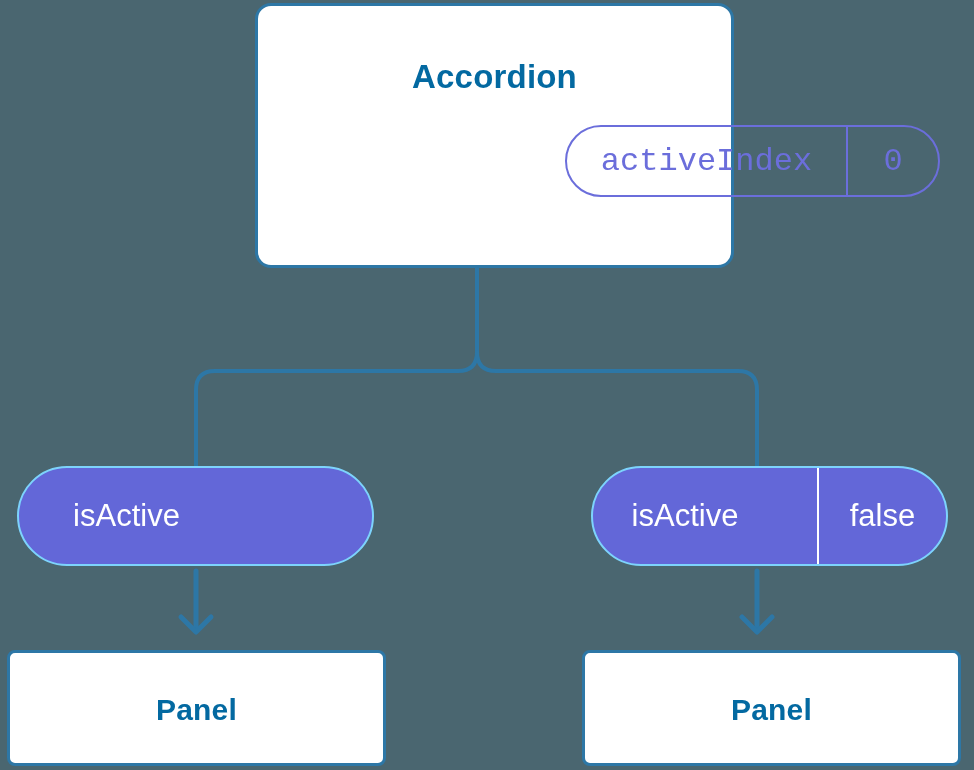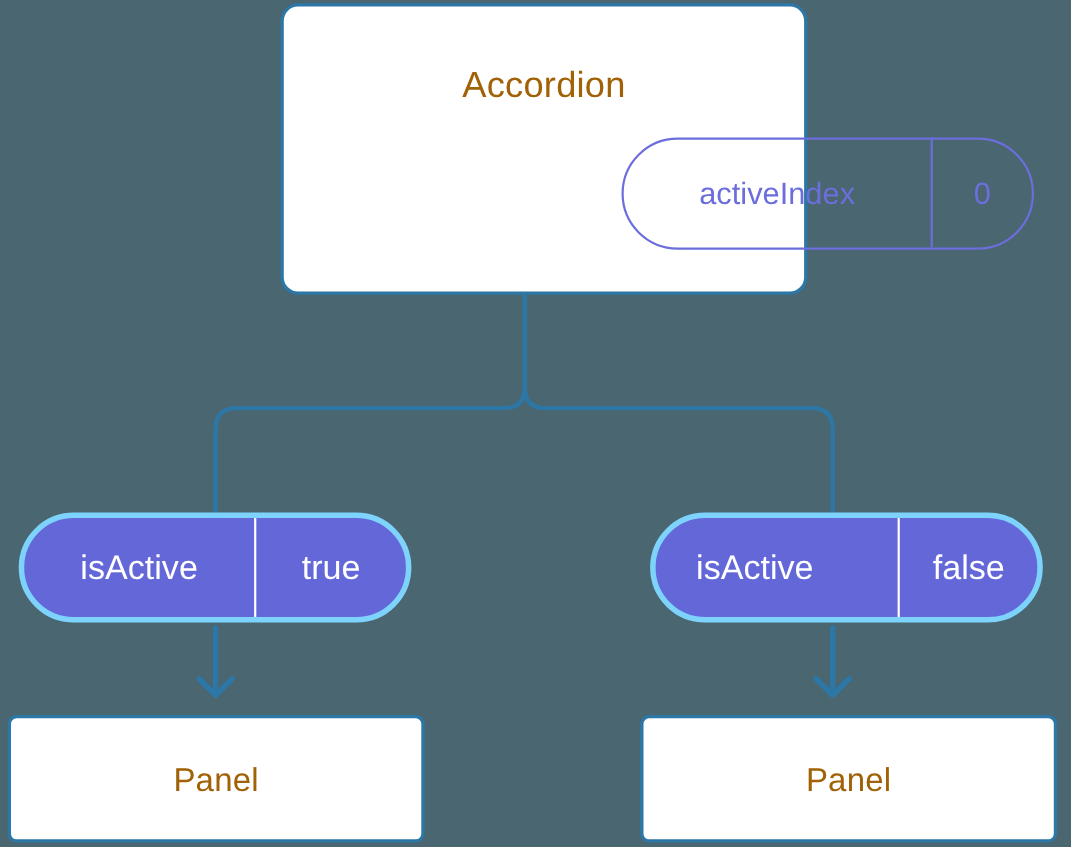--- a/index.html
+++ b/index.html
@@ -48,23 +48,23 @@
     width: 479px;
     height: 265px;
     border-radius: 16px;
   }
 
   .card-title {
     position: absolute;
     left: 0;
     right: 0;
     text-align: center;
-    color: #a16207;
+    color: #0369a1;
     font-size: 33px;
-    font-weight: 400;
+    font-weight: 700;
     letter-spacing: 0.2px;
     white-space: nowrap;
   }
 
   #accordion-title {
     top: 52px;
   }
 
   
   .pill {
@@ -93,37 +93,38 @@
   .pill-outline .pill-key,
   .pill-outline .pill-val {
     color: #6b6edb;
   }
   .pill-outline .pill-val {
     border-left: 2px solid #6b6edb;
   }
 
   
   .pill-filled {
-    border: 5px solid #7dd3fc;
+    border: 2px solid #7dd3fc;
     background: #6367d8;
   }
   .pill-filled .pill-key,
   .pill-filled .pill-val {
     color: #ffffff;
   }
   .pill-filled .pill-val {
     border-left: 2px solid #ffffff;
   }
 
   #active-index-pill {
     left: 307px;
     top: 119px;
     width: 375px;
-    height: 102px;
-    font-size: 28px;
+    height: 72px;
+    font-size: 32px;
+    font-family: Liberation Mono, monospace;
   }
   #active-index-pill .pill-key { width: 282px; }
   #active-index-pill .pill-val { width: 93px; }
 
   #is-active-pill-left {
     left: 17px;
     top: 466px;
     width: 357px;
     height: 100px;
     font-size: 31px;
@@ -189,21 +190,20 @@
     <div class="card-title" id="accordion-title">Accordion</div>
 
     <div class="pill pill-outline" id="active-index-pill">
       <div class="pill-key">activeIndex</div>
       <div class="pill-val">0</div>
     </div>
   </div>
 
   <div class="pill pill-filled" id="is-active-pill-left">
     <div class="pill-key">isActive</div>
-    <div class="pill-val">true</div>
   </div>
 
   <div class="pill pill-filled" id="is-active-pill-right">
     <div class="pill-key">isActive</div>
     <div class="pill-val">false</div>
   </div>
 
   <div class="component-card" id="panel-card-left">
     <div class="card-title">Panel</div>
   </div>

